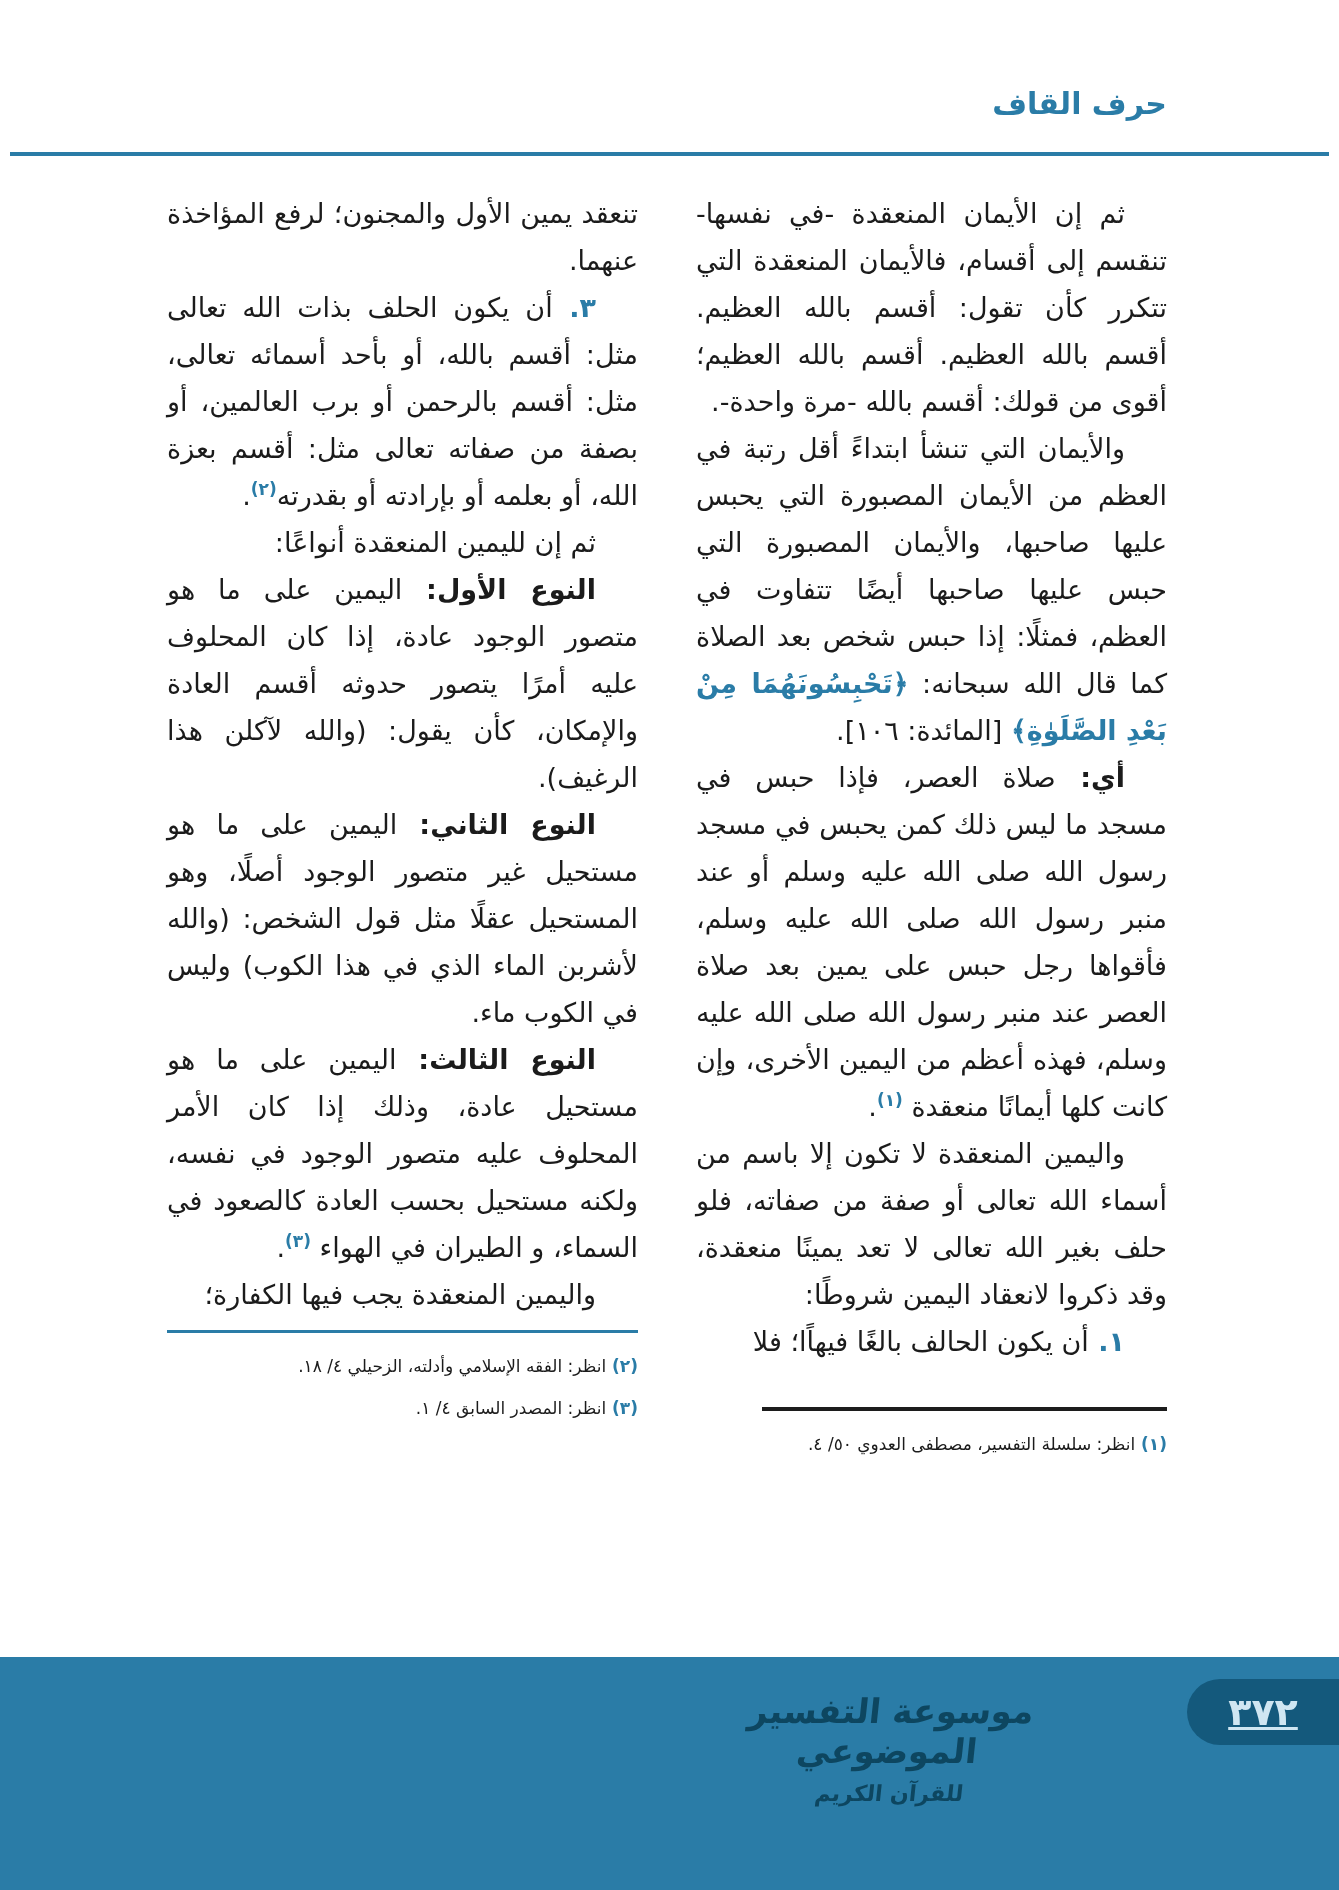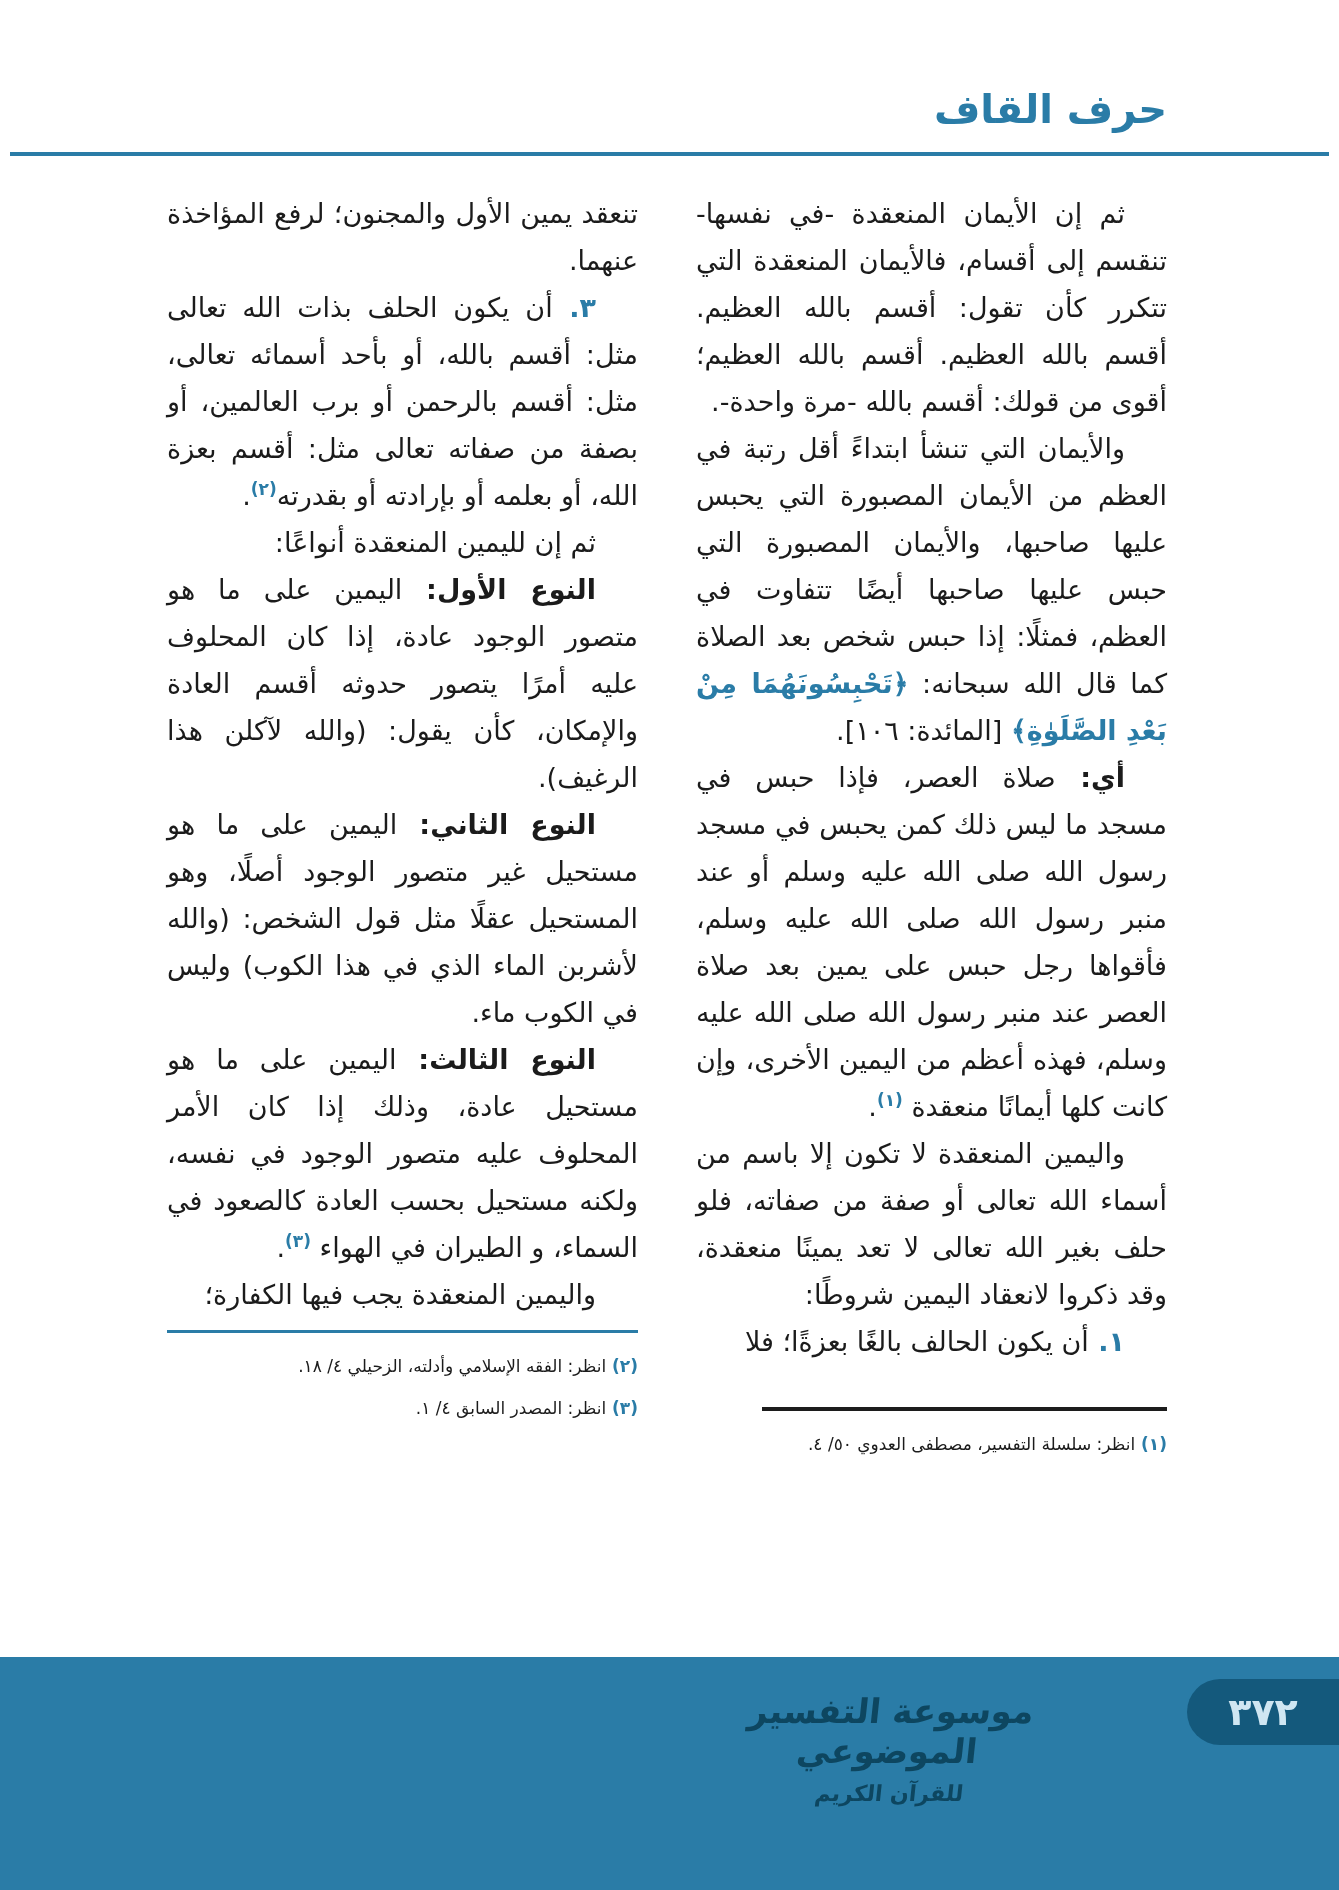--- a/index.html
+++ b/index.html
@@ -3,21 +3,21 @@
 <meta charset="utf-8">
 <style>
   html,body{margin:0;padding:0;background:#e9e9e9;}
   .page{
     position:relative;width:1339px;height:1890px;margin:0 auto;
     background:var(--page-bg,#ffffff);
     font-family:"DejaVu Sans",sans-serif;
     direction:rtl;overflow:hidden;color:var(--text,#1b1b1b);
   }
   
-  .header-title{position:absolute;top:86px;right:172px;font-size:40px;font-weight:bold;color:var(--accent,#2a7ca7);}
+  .header-title{position:absolute;top:86px;right:172px;font-size:30px;font-weight:bold;color:var(--accent,#2a7ca7);}
   .header-rule{position:absolute;top:152px;left:10px;right:10px;height:4px;background:var(--accent,#2a7ca7);}
   
   .content{position:absolute;top:190px;right:172px;left:167px;display:flex;gap:58px;align-items:flex-start;}
   .col{flex:1;min-width:0;}
   .para{margin:0;font-size:27px;line-height:47px;text-align:justify;}
   .para.indent{text-indent:42px;}
   .seg-n{}
   .seg-b{font-weight:bold;}
   .seg-q{color:var(--accent,#2a7ca7);font-weight:bold;}
   .seg-sup{color:var(--accent,#2a7ca7);font-size:17px;vertical-align:super;font-weight:bold;line-height:0;}
@@ -32,39 +32,39 @@
   
   .footer{position:absolute;left:0;right:0;bottom:0;height:233px;background:var(--accent,#2a7ca7);}
   .logo{position:absolute;top:34px;right:230px;width:440px;text-align:center;color:var(--logo,#0d4660);}
   .logo-line1{font-size:34px;font-weight:bold;transform:skewX(-6deg);}
   .logo-line2{font-size:22px;font-weight:bold;margin-top:10px;transform:skewX(-6deg);}
   .page-badge{
     position:absolute;top:22px;right:0;width:152px;height:66px;
     background:var(--badge,#14597c);border-radius:40px 0 0 40px;
     display:flex;align-items:center;justify-content:center;
   }
-  .page-badge span{color:#cfe6f2;font-size:38px;font-weight:bold;}
+  .page-badge span{color:#cfe6f2;font-size:38px;font-weight:bold;text-decoration:underline;}
 </style>
 </head>
 <body>
 
 <div class="page">
 
   <div class="header-title">حرف القاف</div>
   <div class="header-rule"></div>
 
   <div class="content">
 
     <div class="col col-right">
       <div class="col-body">
           <p class="para indent"><span class="seg-n">ثم إن الأيمان المنعقدة -في نفسها- تنقسم إلى أقسام، فالأيمان المنعقدة التي تتكرر كأن تقول: أقسم بالله العظيم. أقسم بالله العظيم. أقسم بالله العظيم؛ أقوى من قولك: أقسم بالله -مرة واحدة-.</span></p>
           <p class="para indent"><span class="seg-n">والأيمان التي تنشأ ابتداءً أقل رتبة في العظم من الأيمان المصبورة التي يحبس عليها صاحبها، والأيمان المصبورة التي حبس عليها صاحبها أيضًا تتفاوت في العظم، فمثلًا: إذا حبس شخص بعد الصلاة كما قال الله سبحانه: </span><span class="seg-q">﴿تَحْبِسُونَهُمَا مِنْ بَعْدِ الصَّلَوٰةِ﴾</span><span class="seg-n"> [المائدة: ١٠٦].</span></p>
           <p class="para indent"><span class="seg-b">أي: </span><span class="seg-n">صلاة العصر، فإذا حبس في مسجد ما ليس ذلك كمن يحبس في مسجد رسول الله صلى الله عليه وسلم أو عند منبر رسول الله صلى الله عليه وسلم، فأقواها رجل حبس على يمين بعد صلاة العصر عند منبر رسول الله صلى الله عليه وسلم، فهذه أعظم من اليمين الأخرى، وإن كانت كلها أيمانًا منعقدة </span><span class="seg-sup">(١)</span><span class="seg-n">.</span></p>
           <p class="para indent"><span class="seg-n">واليمين المنعقدة لا تكون إلا باسم من أسماء الله تعالى أو صفة من صفاته، فلو حلف بغير الله تعالى لا تعد يمينًا منعقدة، وقد ذكروا لانعقاد اليمين شروطًا:</span></p>
-          <p class="para indent"><span class="seg-num">١. </span><span class="seg-n">أن يكون الحالف بالغًا بعزةًا؛ فلا</span></p>
+          <p class="para indent"><span class="seg-num">١. </span><span class="seg-n">أن يكون الحالف بالغًا فيهاًا؛ فلا</span></p>
         </div>
       <div class="fn-sep"></div>
       <div class="fn-block">
           <p class="fn"><span class="fn-num">(١) </span><span class="fn-text">انظر: سلسلة التفسير، مصطفى العدوي ٥٠/ ٤.</span></p>
         </div>
     </div>
 
     <div class="col col-left">
       <div class="col-body">
           <p class="para"><span class="seg-n">تنعقد يمين الأول والمجنون؛ لرفع المؤاخذة عنهما.</span></p>

